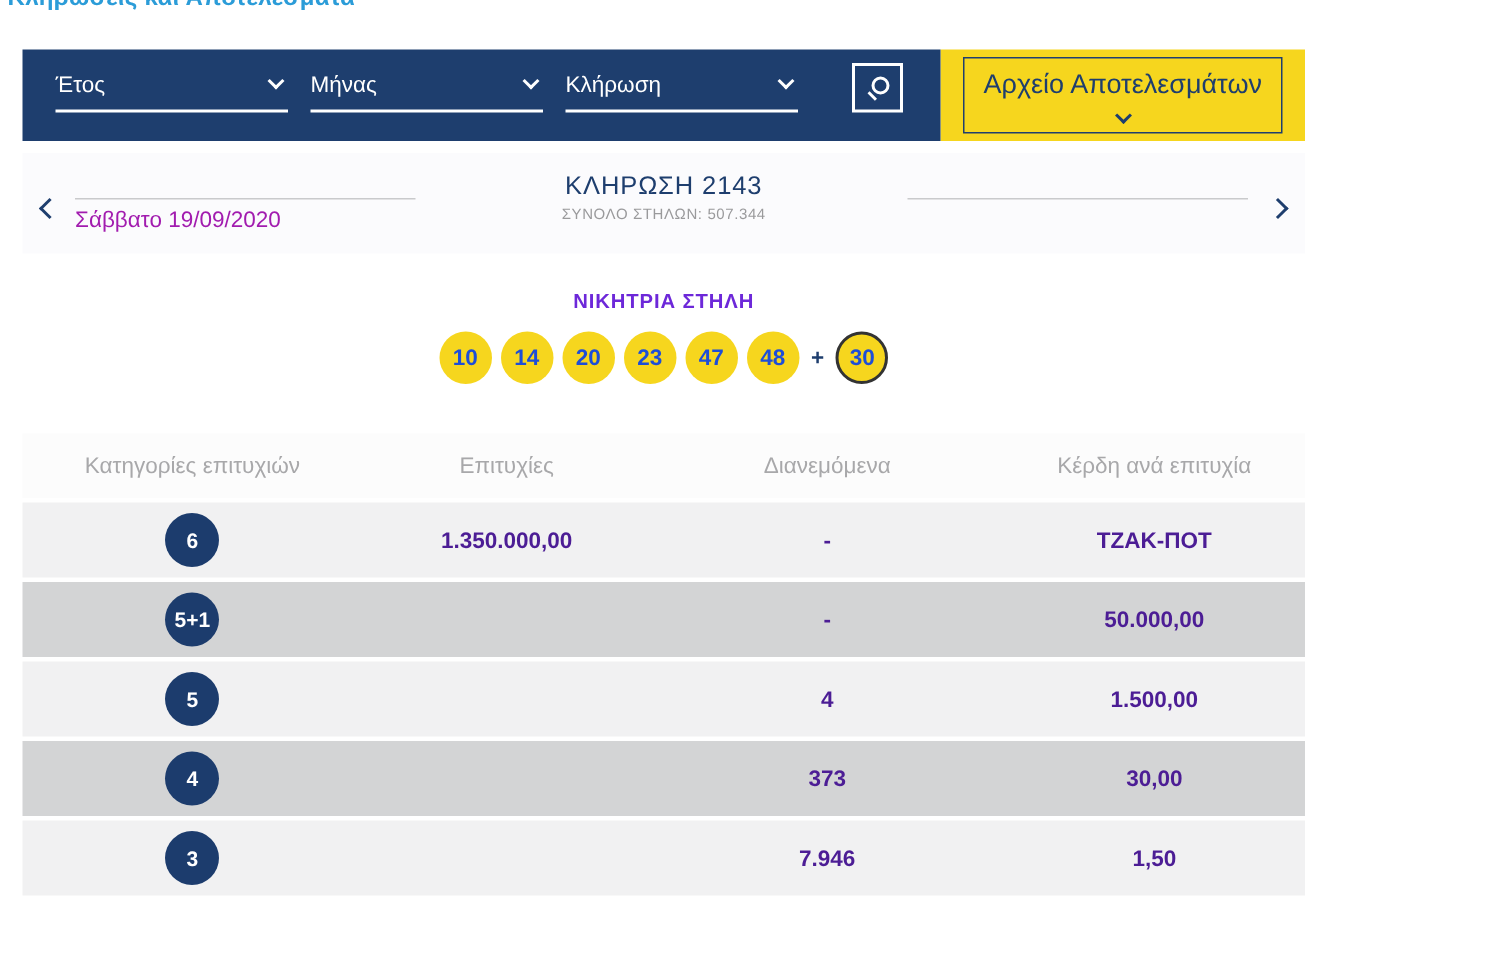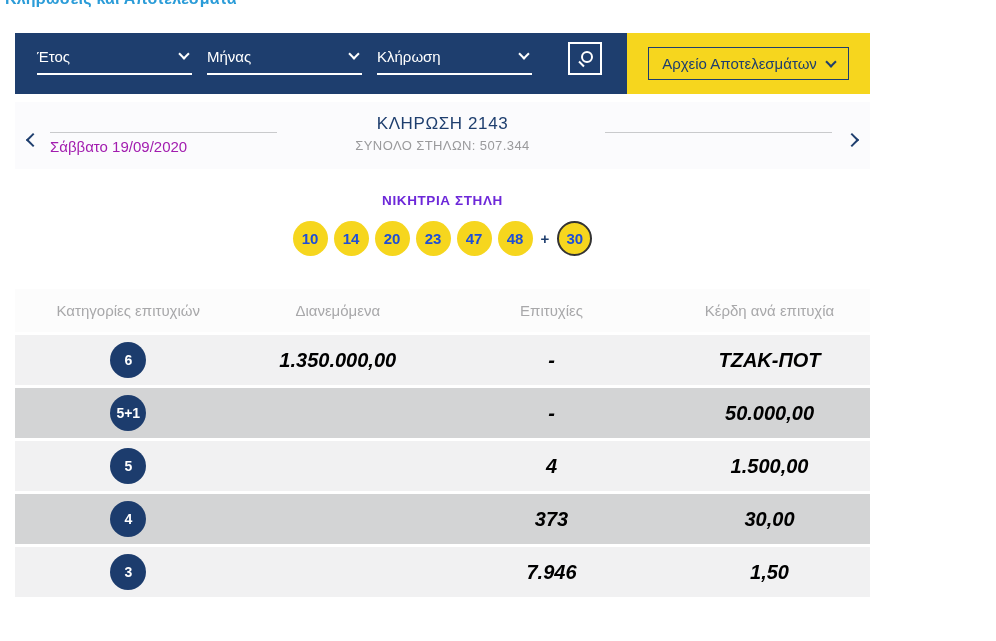--- a/index.html
+++ b/index.html
@@ -32,62 +32,62 @@
     display:flex; align-items:center; justify-content:center; }
   .mag { position:relative; width:15px; height:15px; }
   .mag::before { content:""; position:absolute; top:0; right:0; width:8px; height:8px;
     border:2px solid #fff; border-radius:50%; }
   .mag::after { content:""; position:absolute; bottom:1px; left:0; width:7px; height:2px;
     background:#fff; transform:rotate(45deg); }
 
   .filter-yellow { width:243px; background:#f6d61e; display:flex;
     align-items:center; justify-content:center; }
   .archive-btn { border:1px solid #1e3e6e; background:transparent; color:#1e3e6e;
-    font-size:15px; padding:7px 13px; display:flex; align-items:center; gap:10px;
-    cursor:pointer; font-family:"Liberation Sans", sans-serif; }
+    font-size:18px; padding:7px 13px; display:flex; align-items:center; gap:10px;
+    cursor:pointer; font-family:"Liberation Sans", sans-serif;flex-direction:column; }
   .caret-n { width:8px; height:8px; border-left:2px solid #1e3e6e; border-bottom:2px solid #1e3e6e;
     transform:rotate(-45deg); display:inline-block; margin-top:-4px; }
 
   
   .draw-panel { margin-top:8px; height:67px; background:#fbfbfd;
     display:flex; align-items:stretch; position:relative; }
   .nav-chev { width:10px; height:10px; border-left:2px solid #1e3e6e; border-bottom:2px solid #1e3e6e;
     display:inline-block; cursor:pointer; }
   .chev-left  { transform:rotate(45deg); }
   .chev-right { transform:rotate(225deg); }
   .prev-zone { position:absolute; left:13px; top:29px; }
   .next-zone { position:absolute; right:13px; top:29px; }
   .date-zone { position:absolute; left:35px; top:30px; width:227px; }
   .date-line { border-top:1px solid #c9cacc; }
   .date-text { margin-top:5px; font-size:15px; color:#a21caf; }
   .right-line { position:absolute; right:38px; top:30px; width:227px; border-top:1px solid #c9cacc; }
   .draw-center { position:absolute; left:0; right:0; top:12px; text-align:center; }
   .draw-title { font-size:17px; font-weight:normal; color:#1e3e6e; letter-spacing:.6px; }
-  .draw-sub { margin-top:4px; font-size:13px; color:#9a9a9c; letter-spacing:.4px; }
+  .draw-sub { margin-top:4px; font-size:10px; color:#9a9a9c; letter-spacing:.4px; }
 
   
   .winning { margin-top:24px; text-align:center; }
   .winning-title { font-size:13.5px; font-weight:bold; color:#6d28d9; letter-spacing:.6px; }
   .balls { margin-top:13px; display:flex; align-items:center; justify-content:center; gap:6px; }
   .ball { width:35px; height:35px; border-radius:50%; background:#f6d61e;
     display:flex; align-items:center; justify-content:center;
     font-size:15px; font-weight:bold; color:#1d4ed8; }
   .plus { font-size:15px; font-weight:bold; color:#1e3e6e; margin:0 2px; }
   .ball-bonus { border:2px solid #333333; }
 
   
   .results { margin-top:33px; }
   .t-row { display:grid; grid-template-columns:26.5% 22.5% 27.5% 23.5%; align-items:center; }
   .t-head { height:43px; background:#fcfcfc; }
   .t-head .t-cell { font-size:15px; color:#a8a8aa; font-weight:normal; }
   .t-cell { text-align:center; }
   .t-body-row { height:50px; margin-top:3px; }
   .row-light { background:#f1f1f2; }
   .row-dark  { background:#d3d4d5; }
-  .val { font-size:20px; font-weight:bold; color:#000000;font-style:italic; }
+  .val { font-size:15px; font-weight:bold; color:#4c1d95; }
   .cat-ball { width:36px; height:36px; border-radius:50%; background:#1c3c6d;
     display:inline-flex; align-items:center; justify-content:center;
     color:#ffffff; font-size:14px; font-weight:bold; }
 </style>
 </head>
 <body>
 
 <div class="breadcrumb-clip">
   <a href="#">Κληρώσεις και Αποτελέσματα</a>
 </div>
@@ -157,22 +157,22 @@
       <span class="ball">47</span>
       <span class="ball">48</span>
       <span class="plus">+</span>
       <span class="ball ball-bonus">30</span>
     </div>
   </div>
 
   <div class="results">
     <div class="t-row t-head">
       <div class="t-cell">Κατηγορίες επιτυχιών</div>
+      <div class="t-cell">Επιτυχίες</div>
       <div class="t-cell">Διανεμόμενα</div>
-      <div class="t-cell">Επιτυχίες</div>
       <div class="t-cell">Κέρδη ανά επιτυχία</div>
     </div>
 
     <div class="t-row t-body-row row-light">
       <div class="t-cell"><span class="cat-ball">6</span></div>
       <div class="t-cell val">1.350.000,00</div>
       <div class="t-cell val">-</div>
       <div class="t-cell val">ΤΖΑΚ-ΠΟΤ</div>
     </div>
 

